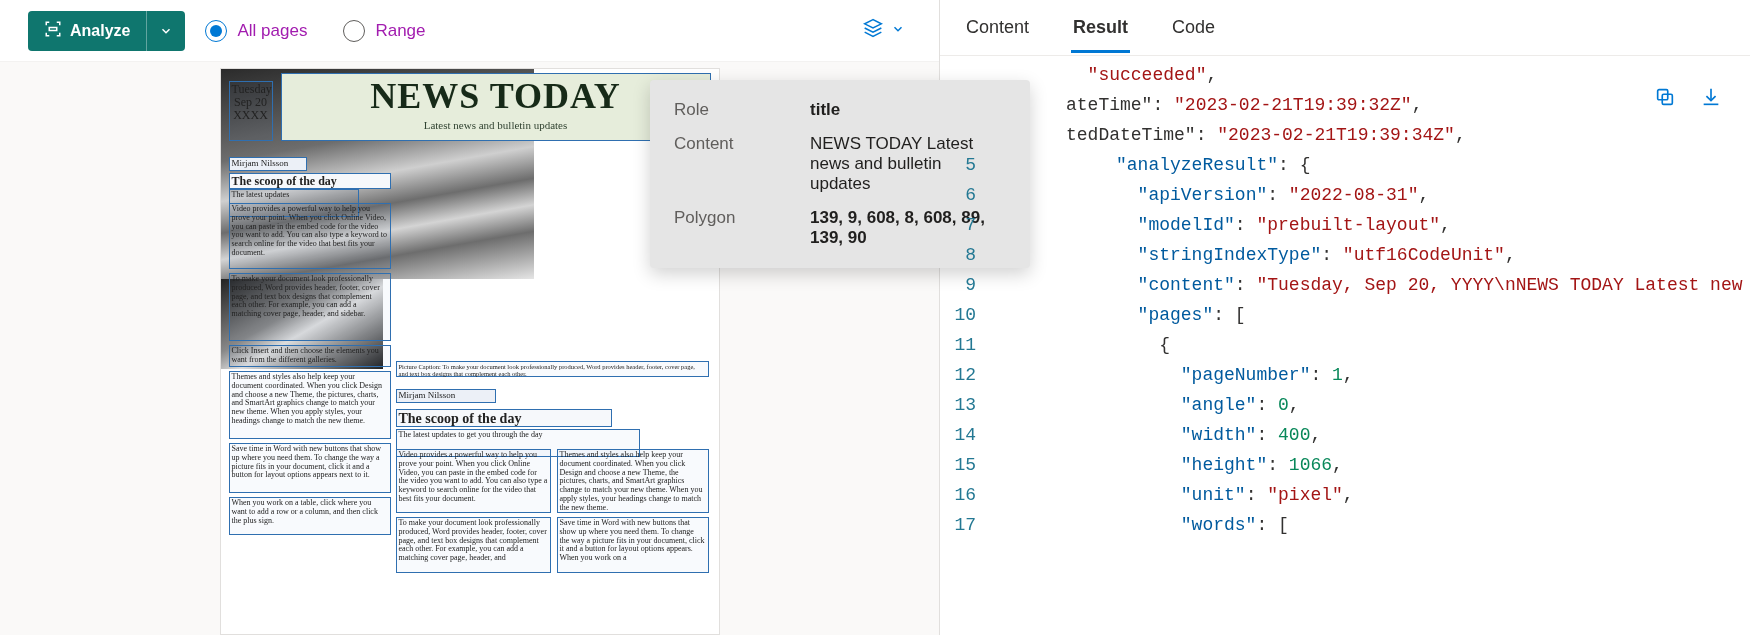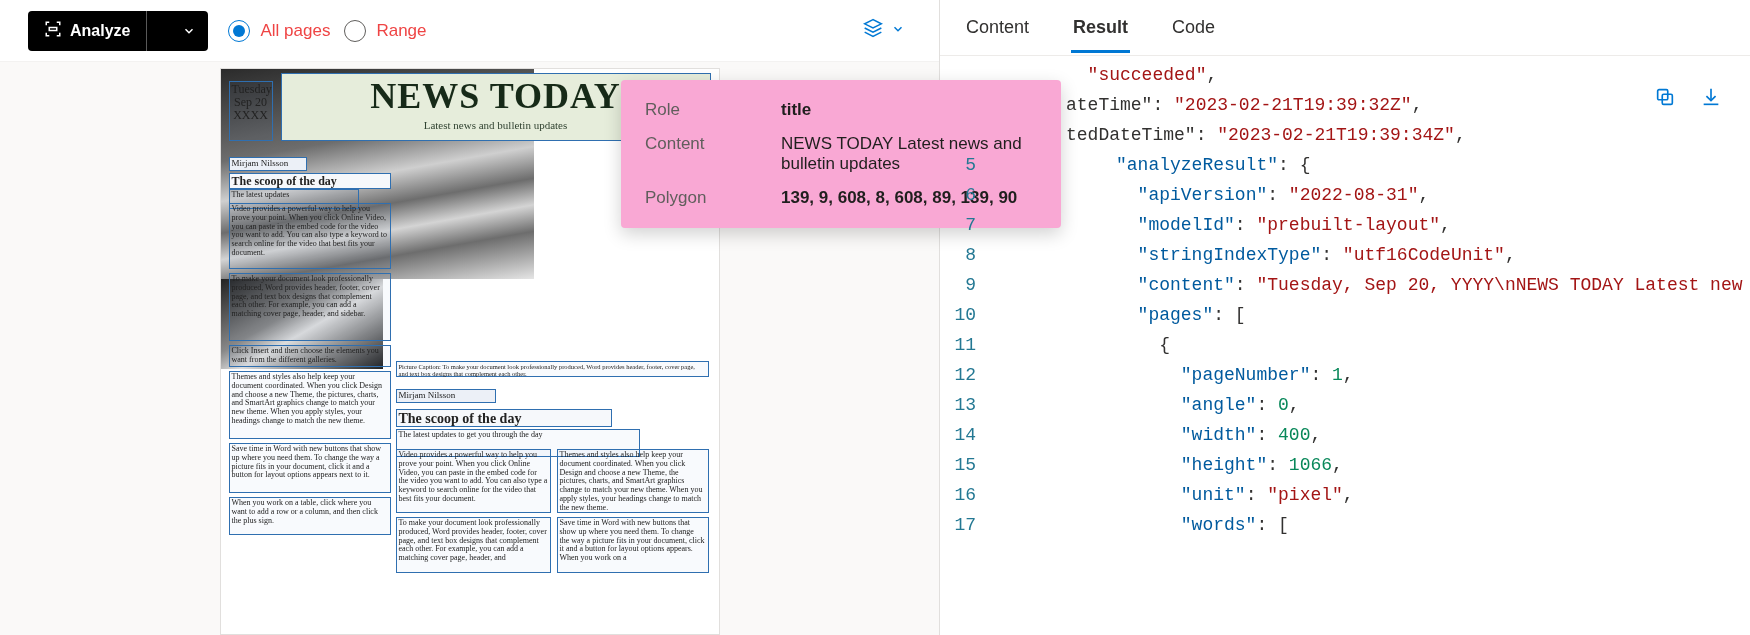--- a/index.html
+++ b/index.html
@@ -3,61 +3,61 @@
 <meta charset="utf-8">
 <style>
   * { box-sizing: border-box; margin: 0; padding: 0; }
   body { font-family: "Segoe UI", Arial, sans-serif; font-size: 14px; color: #323130; background: #fff; width: 1750px; height: 635px; overflow: hidden; }
   .app { display: flex; height: 100%; }
   .left-pane { width: 940px; height: 100%; border-right: 1px solid #e1dfdd; display: flex; flex-direction: column; position: relative; }
   .right-pane { flex: 1; height: 100%; display: flex; flex-direction: column; }
 
   
   .toolbar { height: 62px; display: flex; align-items: center; padding: 0 28px; gap: 20px; border-bottom: 1px solid #f3f2f1; }
-  .analyze-btn { background: #000000; color: #fff; border: none; border-radius: 4px; height: 40px; display: flex; align-items: center; cursor: pointer; gap: 23px; }
+  .analyze-btn { background: #0f766e; color: #fff; border: none; border-radius: 4px; height: 40px; display: flex; align-items: center; cursor: pointer; }
   .analyze-btn .main { display: flex; align-items: center; gap: 8px; padding: 0 16px; height: 100%; font-size: 16px; font-weight: 600; border-right: 1px solid rgba(255,255,255,0.35); }
   .analyze-btn .caret { padding: 0 12px; display:flex; align-items:center; }
-  .radio-group { display: flex; align-items: center; gap: 14px; font-size: 17px; color: #ef4444; }
+  .radio-group { display: flex; align-items: center; gap: 36px; font-size: 17px; color: #a21caf; }
   .radio-opt { display: flex; align-items: center; gap: 10px; cursor: pointer; }
   .radio-circle { width: 22px; height: 22px; border: 1.5px solid #605e5c; border-radius: 50%; display: flex; align-items: center; justify-content: center; }
   .radio-circle.selected { border-color: #0078d4; }
   .radio-dot { width: 12px; height: 12px; background: #0078d4; border-radius: 50%; }
   .toolbar-spacer { flex: 1; }
   .layers-btn { display: flex; align-items: center; gap: 8px; color: #0078d4; cursor: pointer; padding: 6px; font-size: 18px; }
 
   
   .doc-area { flex: 1; background: #faf9f8; display: flex; justify-content: center; padding-top: 6px; overflow: hidden; position: relative; }
   .doc-page { width: 500px; background: #fff; border: 1px solid #e1dfdd; position: relative; font-family: Georgia, "Times New Roman", serif; font-size: 8px; color: #222; }
   .box { position: absolute; border: 1px solid #2f6fb0; background: rgba(47,111,176,0.03); padding: 1px 2px; line-height: 1.1; }
   .title-box { left: 60px; top: 4px; width: 430px; height: 68px; background: #e6eddb; text-align: center; }
   .title-box .big { font-size: 36px; font-weight: 700; letter-spacing: 1px; color: #172a18; padding-top: 2px; }
   .title-box .sub { font-size: 11px; color: #314331; margin-top: 2px; }
   .date-box { left: 8px; top: 12px; width: 44px; height: 60px; font-size: 12px; text-align:center; }
   .author1 { left: 8px; top: 88px; width: 78px; height: 14px; background:#ecf0f7; font-size:9px; }
   .scoop1 { left: 8px; top: 104px; width: 162px; height: 16px; font-weight:700; font-size:12px; background:#f6f8fb; }
-  .updates1 { left: 8px; top: 120px; width: 130px; height: 20px; font-size:8px; }
+  .updates1 { left: 8px; top: 120px; width: 130px; height: 28px; font-size:8px; }
   .para1 { left: 8px; top: 134px; width: 162px; height: 66px; }
   .para2 { left: 8px; top: 204px; width: 162px; height: 68px; }
   .para3 { left: 8px; top: 276px; width: 162px; height: 22px; }
   .img1 { left: 175px; top: 80px; width: 313px; height: 210px; border: none; background: linear-gradient(170deg,#2b2b2b 0%, #6d6d6d 35%, #cfcfcf 50%, #6d6d6d 62%, #d4d4d4 72%, #6d6d6d 82%, #e5e5e5 100%); }
   .caption { left: 175px; top: 292px; width: 313px; height: 16px; font-size:6.5px; }
   .para4 { left: 8px; top: 302px; width: 162px; height: 68px; }
   .author2 { left: 175px; top: 320px; width: 100px; height: 14px; background:#ecf0f7; font-size:9px; }
   .scoop2 { left: 175px; top: 340px; width: 216px; height: 18px; font-weight:700; font-size:14px; background:#f6f8fb; }
   .updates2 { left: 175px; top: 360px; width: 244px; height: 28px; font-size:8px; }
   .para5 { left: 8px; top: 374px; width: 162px; height: 50px; }
   .para6 { left: 175px; top: 380px; width: 155px; height: 64px; }
   .para7 { left: 336px; top: 380px; width: 152px; height: 64px; }
   .para8 { left: 8px; top: 428px; width: 162px; height: 38px; }
   .para9 { left: 175px; top: 448px; width: 155px; height: 56px; }
   .para10 { left: 336px; top: 448px; width: 152px; height: 56px; }
   .img2 { left: 8px; top: 470px; width: 162px; height: 90px; border:none; background: linear-gradient(150deg,#222 0%, #888 40%, #ddd 55%, #888 75%, #222 100%); }
 
   
-  .tooltip { position: absolute; left: 621px; top: 80px; width: 440px; background: #f9a8d4; border-radius: 4px; box-shadow: 0 6px 18px rgba(0,0,0,0.18); padding: 20px 24px; font-size: 17px; }
+  .tooltip { position: absolute; left: 650px; top: 80px; width: 380px; background: #e5e5e5; border-radius: 4px; box-shadow: 0 6px 18px rgba(0,0,0,0.18); padding: 20px 24px; font-size: 17px; }
   .tooltip .row { display: flex; margin-bottom: 14px; gap: 36px; }
   .tooltip .lbl { width: 100px; color: #605e5c; }
   .tooltip .val { flex:1; color: #201f1e; font-weight: 600; }
   .tooltip .row:last-child { margin-bottom: 0; }
 
   
   .tabs { height: 56px; border-bottom: 1px solid #edebe9; display: flex; align-items: center; padding: 0 24px; gap: 40px; font-size: 18px; }
   .tab { padding: 14px 2px; cursor: pointer; color: #323130; position: relative; }
   .tab.active { font-weight: 600; }
   .tab.active::after { content:""; position:absolute; left:0; right:0; bottom:-1px; height:3px; background:#0078d4; }

